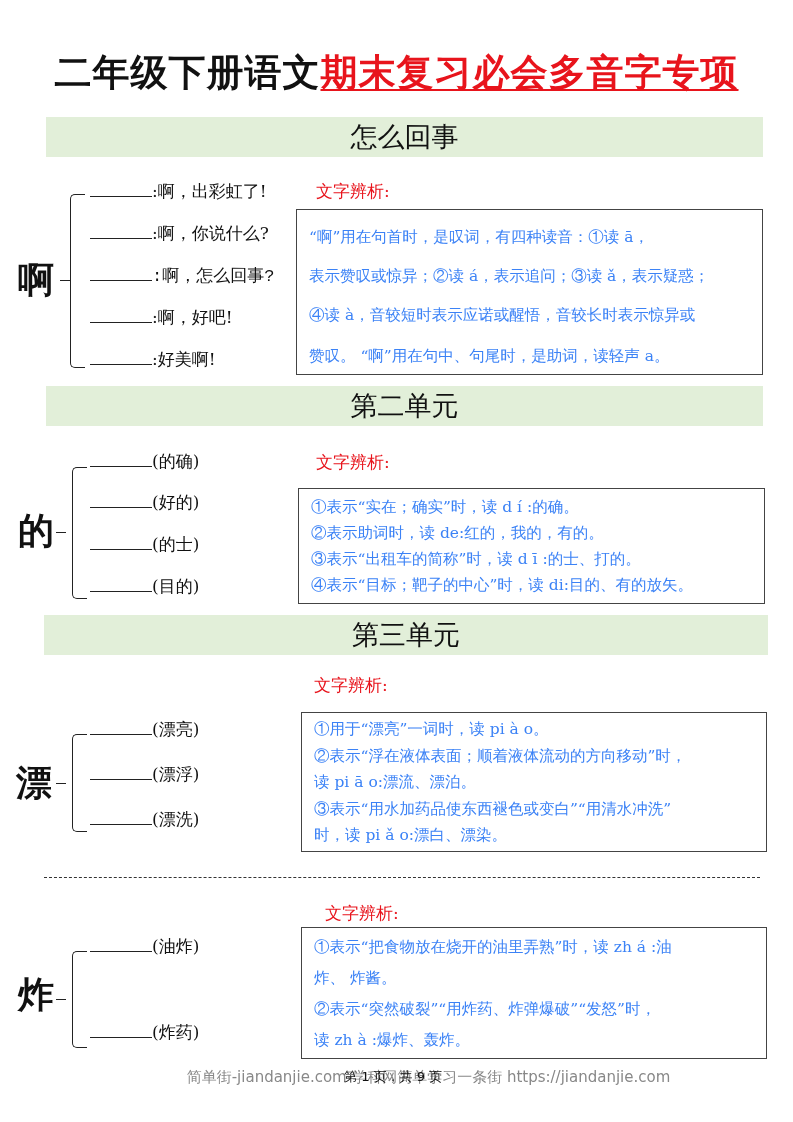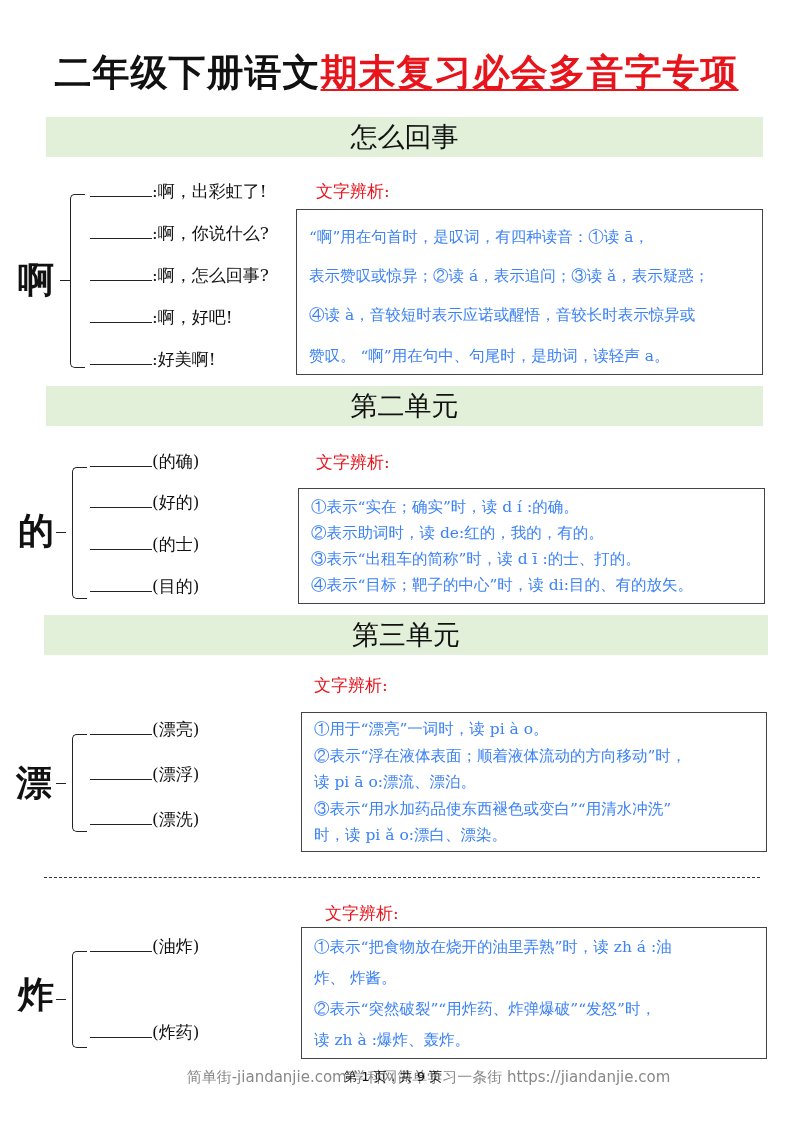--- a/index.html
+++ b/index.html
@@ -32,21 +32,21 @@
 </div>
 
 <div class="abs unit-bar" style="top:117px; left:46px; width:717px;">怎么回事</div>
 
 <div class="abs big-char" style="top:259px; left:18px;">啊</div>
 <div class="abs stem" style="top:280px; left:60px;"></div>
 <div class="abs bracket" style="top:194px; left:70px; height:172px;"></div>
 
 <div class="abs item" style="top:180px; left:90px;"><span class="blank"></span><span>:啊，出彩虹了!</span></div>
 <div class="abs item" style="top:222px; left:90px;"><span class="blank"></span><span>:啊，你说什么?</span></div>
-<div class="abs item" style="top:264px; left:90px;"><span class="blank"></span><span>:啊，怎么回事?</span></div>
+<div class="abs item" style="top:264px; left:90px;font-family:Liberation Mono, monospace;"><span class="blank"></span><span>:啊，怎么回事?</span></div>
 <div class="abs item" style="top:306px; left:90px;"><span class="blank"></span><span>:啊，好吧!</span></div>
 <div class="abs item" style="top:348px; left:90px;"><span class="blank"></span><span>:好美啊!</span></div>
 
 <div class="abs analysis-label" style="top:180px; left:316px;">文字辨析:</div>
 <div class="abs box" style="top:209px; left:296px; width:467px; height:166px; padding:12px 8px 0 12px; line-height:42px;">
   <p style="line-height:30px; margin-bottom:6px;">“啊”用在句首时，是叹词，有四种读音：①读 ā，</p>
   <p style="line-height:36px;">表示赞叹或惊异；②读 á，表示追问；③读 ǎ，表示疑惑；</p>
   <p style="line-height:42px;">④读 à，音较短时表示应诺或醒悟，音较长时表示惊异或</p>
   <p style="line-height:40px;">赞叹。 “啊”用在句中、句尾时，是助词，读轻声 a。</p>
 </div>

